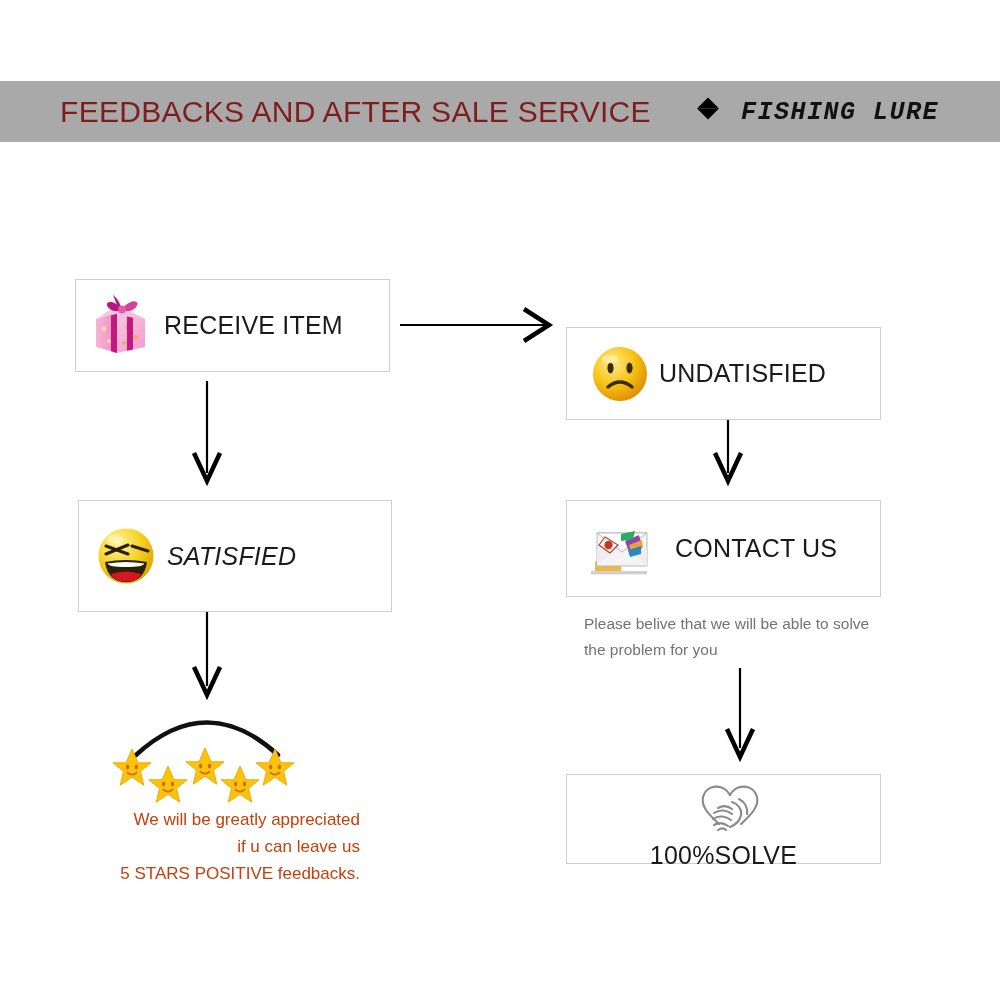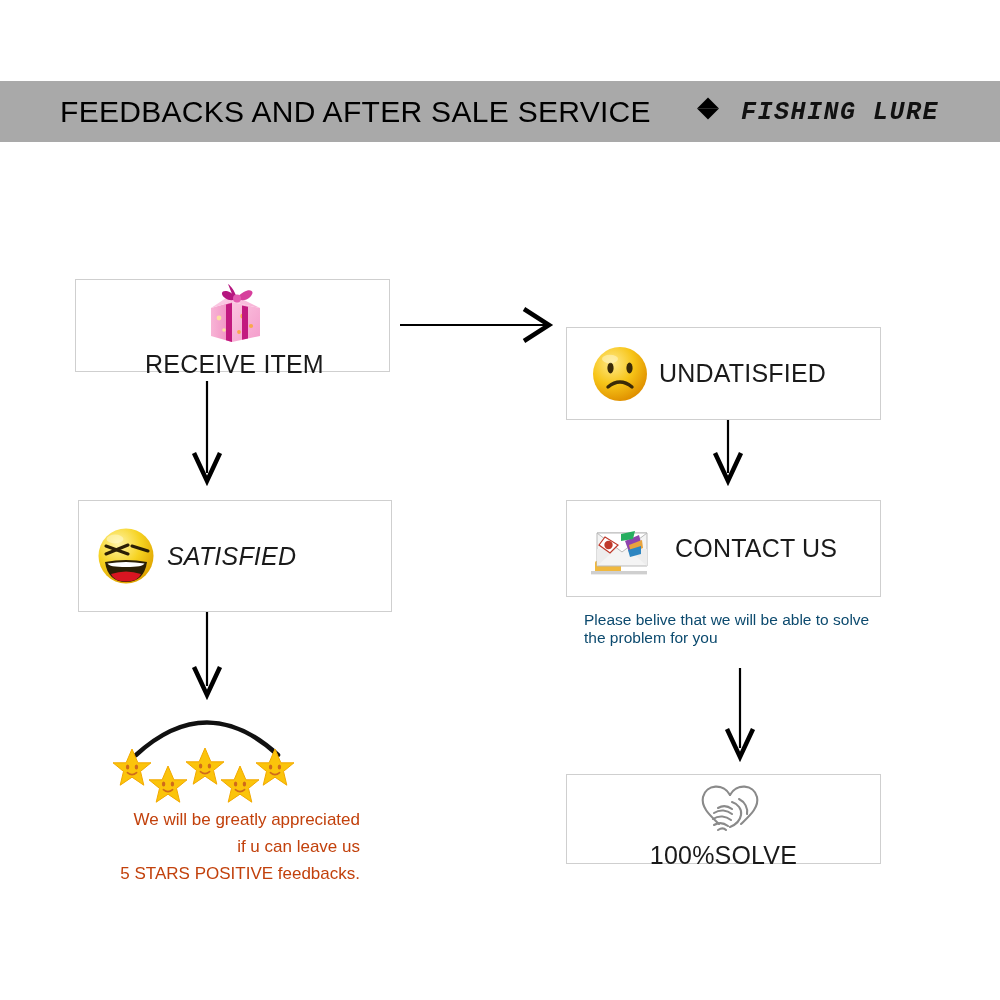--- a/index.html
+++ b/index.html
@@ -27,21 +27,21 @@
     display: flex;
     align-items: center;
   }
   .header-title {
     position: absolute;
     left: 60px;
     top: 50%;
     transform: translateY(-50%);
     font-size: 30px;
     letter-spacing: 0.3px;
-    color: #000000;
+    color: #7f1d1d;
     white-space: nowrap;
     font-family: "Liberation Sans", sans-serif;
   }
   .header-brand {
     position: absolute;
     left: 697px;
     top: 50%;
     transform: translateY(-50%);
     display: flex;
     align-items: flex-start;
@@ -90,21 +90,21 @@
     white-space: nowrap;
     letter-spacing: 0.2px;
   }
   .box-icon {
     flex: 0 0 auto;
     display: flex;
     align-items: center;
     justify-content: center;
   }
 
-  #box-receive  { left: 75px;  top: 279px; width: 315px; height: 93px; flex-direction: column; }
+  #box-receive  { left: 75px;  top: 279px; width: 315px; height: 93px; }
   #box-receive .box-icon { width: 78px; margin-left: 6px; }
   #box-receive .box-label { margin-left: 4px; }
 
   #box-undatisfied { left: 566px; top: 279px; width: 315px; height: 93px; margin-top: 48px; }
   #box-undatisfied .box-icon { width: 78px; margin-left: 14px; }
   #box-undatisfied .box-label { margin-left: 0px; }
 
   #box-satisfied { left: 78px; top: 500px; width: 314px; height: 112px; font-style: italic; }
   #box-satisfied .box-icon { width: 78px; margin-left: 8px; }
   #box-satisfied .box-label { margin-left: 2px; }
@@ -114,22 +114,22 @@
   #box-contact .box-label { margin-left: 12px; }
 
   #box-solve { left: 566px; top: 774px; width: 315px; height: 90px; flex-direction: column; }
   #box-solve .box-icon { width: 82px; margin-left: 12px; }
   #box-solve .box-label { margin-left: 0px; }
 
   
   .note-text {
     position: absolute;
     font-size: 15.5px;
-    line-height: 18px;
-    color: #0c4a6e;
+    line-height: 26px;
+    color: #737373;
     white-space: pre-line;
   }
   #contact-note { left: 584px; top: 611px; width: 340px; }
 
   #stars-note {
     position: absolute;
     left: 80px;
     top: 806px;
     width: 280px;
     text-align: right;

